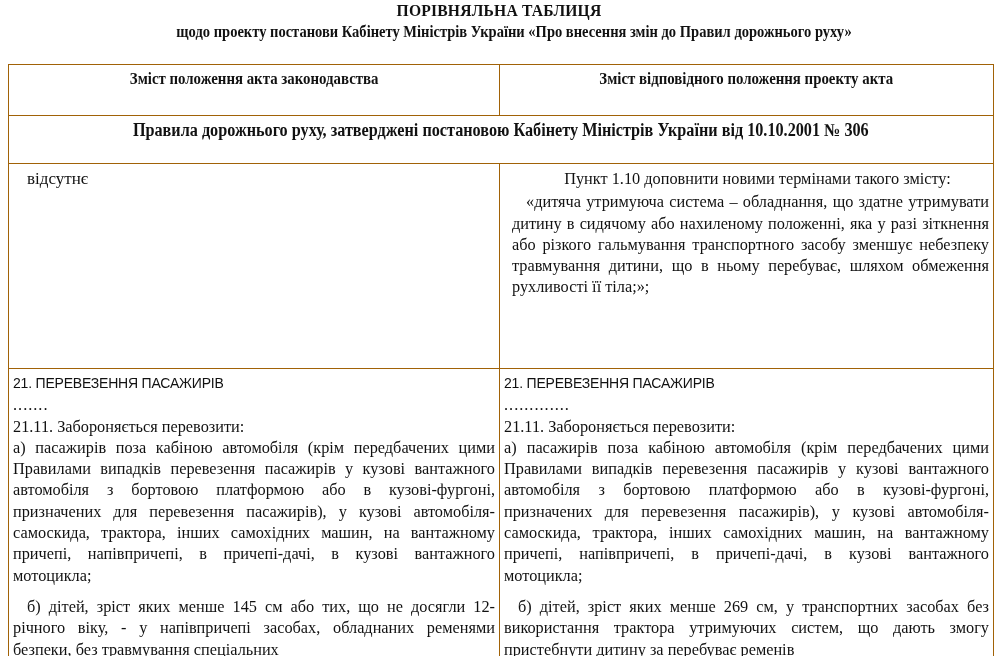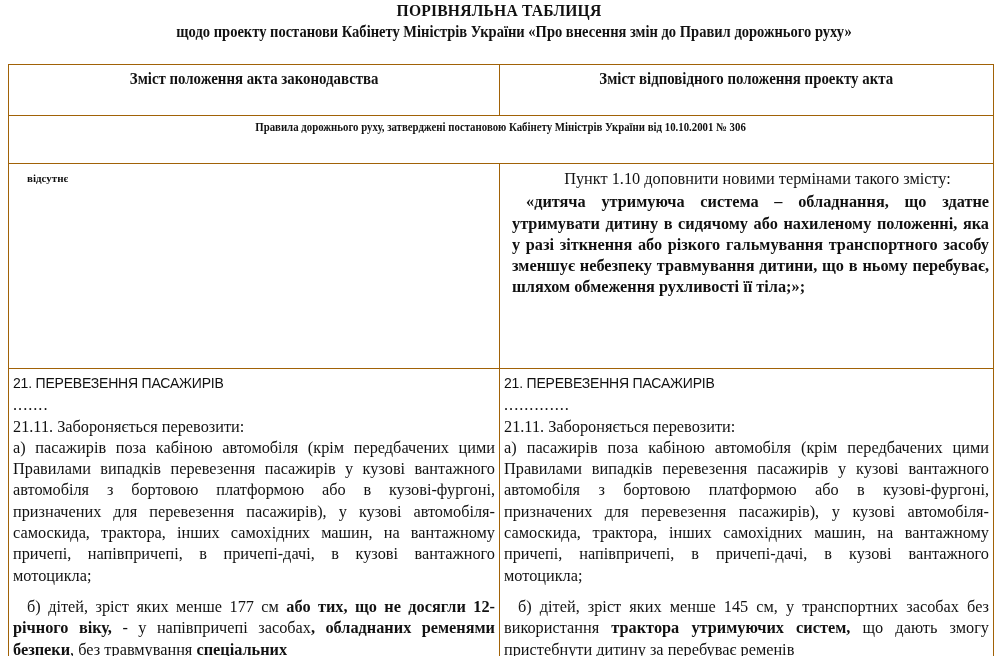--- a/index.html
+++ b/index.html
@@ -61,44 +61,44 @@
     transform-origin: center;
   }
   th.col-head span {
     display: inline-block;
     transform: scaleX(0.9);
   }
   td.section-head {
     height: 48px;
     text-align: center;
     font-weight: bold;
-    font-size: 12px;
+    font-size: 18px;
     padding-top: 6px;
     box-sizing: border-box;
   }
   td.section-head span {
     display: inline-block;
     transform: scaleX(0.9);
     white-space: nowrap;
   }
   td.cell {
     font-size: 16.3px;
     line-height: 21.3px;
     text-align: justify;
     padding: 4px 6px 4px 11px;
   }
   td.cell p {
     margin: 0;
   }
-  .bold { font-weight: bold; }
+  .bold { font-weight: normal; }
   .indent { text-indent: 14px; }
   .absent {
-    font-weight: bold;
+    font-weight: normal;
     padding-left: 14px;
-    font-size: 11px;
+    font-size: 17px;
   }
   .row-def td.cell { height: 196px; }
   .row-def td.cell.right { padding-left: 12px; }
   .heading-line {
     font-family: "Liberation Sans", "DejaVu Sans", sans-serif;
     font-size: 14px;
     letter-spacing: -0.2px;
   }
   .gap { height: 10px; }
   .dots { letter-spacing: 1px; }
@@ -140,28 +140,28 @@
   </tr>
 
   <tr>
     <td class="cell left">
       <p class="heading-line">21. ПЕРЕВЕЗЕННЯ ПАСАЖИРІВ</p>
       <p class="dots">.......</p>
       <p>21.11. Забороняється перевозити:</p>
       <p>а) пасажирів поза кабіною автомобіля (крім передбачених цими Правилами випадків перевезення пасажирів у кузові вантажного автомобіля з бортовою платформою або в кузові-фургоні, призначених для перевезення пасажирів), у кузові автомобіля-самоскида, трактора, інших самохідних машин, на вантажному причепі, напівпричепі, в причепі-дачі, в кузові вантажного мотоцикла;</p>
       <div class="gap"></div>
       <p class="indent">
-        <span>б) дітей, зріст яких менше 177 см </span><span class="bold">або тих, що не досягли 12-річного віку,</span><span> - у напівпричепі засобах</span><span class="bold">, обладнаних ременями безпеки</span><span>, без травмування </span><span class="bold">спеціальних</span>
+        <span>б) дітей, зріст яких менше 145 см </span><span class="bold">або тих, що не досягли 12-річного віку,</span><span> - у напівпричепі засобах</span><span class="bold">, обладнаних ременями безпеки</span><span>, без травмування </span><span class="bold">спеціальних</span>
       </p>
     </td>
     <td class="cell right">
       <p class="heading-line">21. ПЕРЕВЕЗЕННЯ ПАСАЖИРІВ</p>
       <p class="dots">.............</p>
       <p>21.11. Забороняється перевозити:</p>
       <p>а) пасажирів поза кабіною автомобіля (крім передбачених цими Правилами випадків перевезення пасажирів у кузові вантажного автомобіля з бортовою платформою або в кузові-фургоні, призначених для перевезення пасажирів), у кузові автомобіля-самоскида, трактора, інших самохідних машин, на вантажному причепі, напівпричепі, в причепі-дачі, в кузові вантажного мотоцикла;</p>
       <div class="gap"></div>
       <p class="indent">
-        <span>б) дітей, зріст яких менше 145 см, у транспортних засобах без використання </span><span class="bold">трактора утримуючих систем,</span><span> що дають змогу пристебнути дитину за перебуває ременів</span>
+        <span>б) дітей, зріст яких менше 269 см, у транспортних засобах без використання </span><span class="bold">трактора утримуючих систем,</span><span> що дають змогу пристебнути дитину за перебуває ременів</span>
       </p>
     </td>
   </tr>
 </tbody>
   </table>
 
 </body></html>

